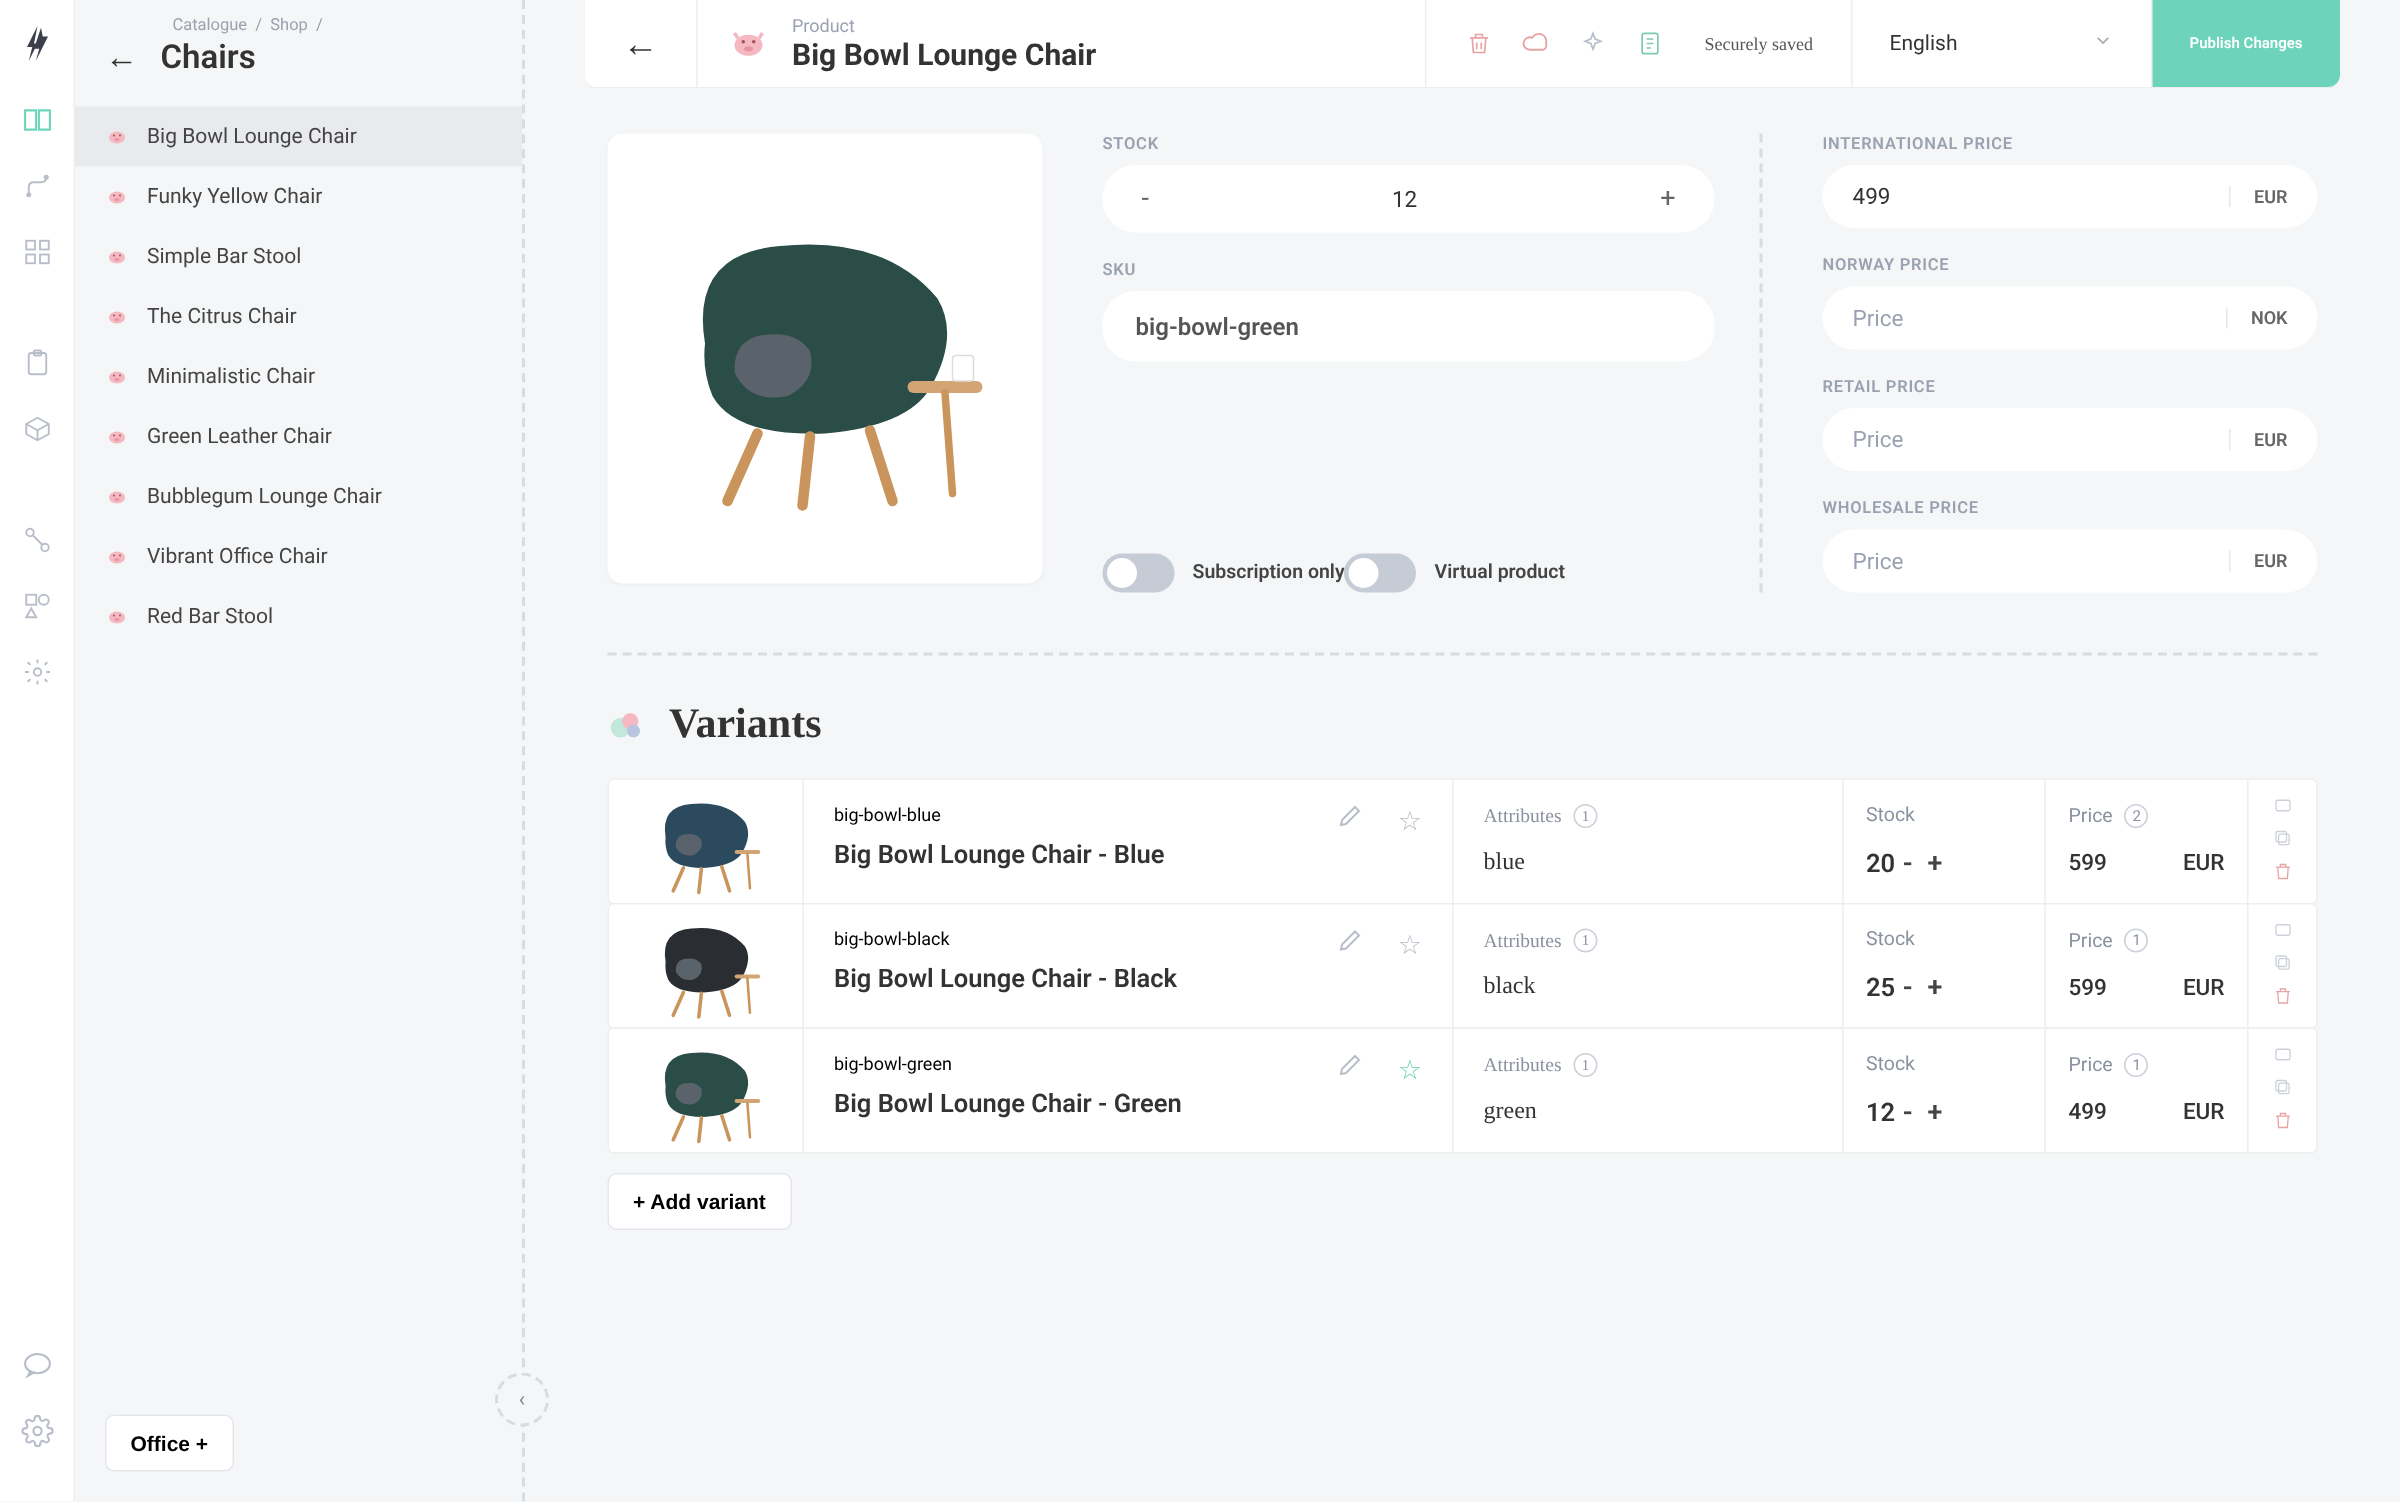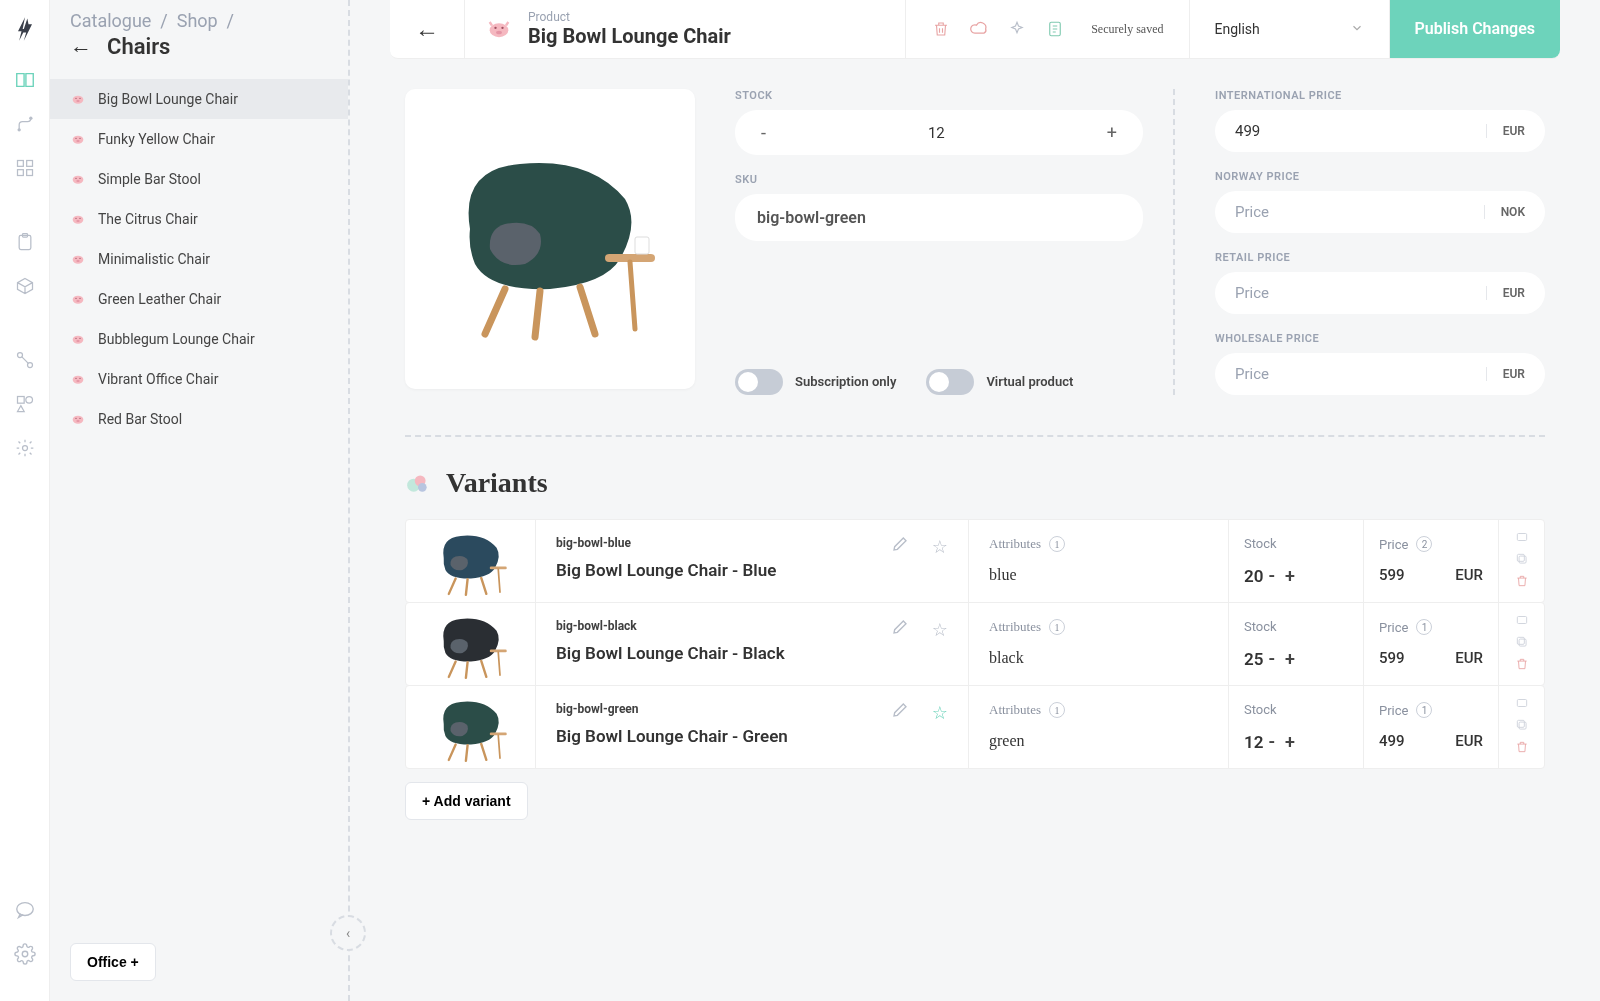--- a/index.html
+++ b/index.html
@@ -47,21 +47,21 @@
   flex-direction: column;
   position: relative;
 }
 .sidebar-header {
   display: flex;
   align-items: center;
   padding: 10px 20px 15px;
   flex-direction: column;
   align-items: flex-start;
 }
-.breadcrumb { font-size: 18px; color: #9aa2b1; margin-bottom: 2px; }
+.breadcrumb { font-size: 11px; color: #9aa2b1; margin-bottom: 2px; margin-left: 45px; }
 .sidebar-title-row { display: flex; align-items: center; gap: 15px; }
 .sidebar-title { font-size: 22px; font-weight: 600; color: #333; }
 .back-arrow { cursor: pointer; font-size: 22px; }
 .product-list { flex: 1; overflow: auto; padding-top: 5px; }
 .product-item {
   display: flex; align-items: center; gap: 12px;
   padding: 12px 20px;
   cursor: pointer;
   font-size: 14px; color: #444;
 }
@@ -105,21 +105,21 @@
 .lang-select {
   display: flex; align-items: center; justify-content: space-between;
   padding: 0 25px; width: 200px; cursor: pointer;
   border-right: 1px solid #eee;
 }
 .lang-select .chev { color: #aaa; }
 .publish-btn {
   background: #6dd3bb; color: #fff; font-weight: 600;
   display: flex; align-items: center; justify-content: center;
   padding: 0 25px; cursor: pointer; text-align: center; line-height: 1.3;
-  border-radius: 0 0 8px 0; font-size: 16px;
+  border-radius: 0 0 8px 0; font-size: 10px;
 }
 
 
 .content { padding: 0 55px; }
 .detail-grid { display: flex; gap: 40px; }
 .image-box {
   width: 290px; height: 300px; background: #fff; border-radius: 10px;
   display: flex; align-items: center; justify-content: center;
   box-shadow: 0 1px 3px rgba(0,0,0,0.04);
 }
@@ -135,21 +135,21 @@
 }
 .select-box { cursor: pointer; }
 .chev-down { font-size: 10px; color: #666; }
 .stock-box {
   background: #fff; border-radius: 22px; padding: 8px 18px;
   display: flex; align-items: center; justify-content: space-between;
 }
 .stock-btn { font-size: 18px; cursor: pointer; color: #666; padding: 4px 8px; }
 .stock-val { font-size: 15px; }
 .sku-input { background: #fff; border-radius: 22px; padding: 14px 22px; font-size: 16px; font-weight: 600; color: #555; }
-.toggle-row { display: flex; gap: 30px; margin-top: 8px; }
+.toggle-row { display: flex; margin-top: 8px; }
 .toggle-item { display: flex; align-items: center; gap: 12px; }
 .toggle {
   width: 48px; height: 26px; background: #5a6270; border-radius: 14px;
   position: relative; cursor: pointer;
 }
 .toggle::after {
   content: ""; position: absolute; width: 20px; height: 20px; background: #fff;
   border-radius: 50%; top: 3px; left: 3px; transition: 0.2s;
 }
 .toggle.off { background: #c6ccd6; }
@@ -172,21 +172,21 @@
 .variants-title { font-size: 28px; font-weight: 700; color: #333; font-family: Georgia, serif; }
 .var-icon { width: 26px; height: 26px; }
 
 .variant-row {
   display: flex; align-items: stretch; background: #fff; border: 1px solid #eee;
   border-radius: 4px; margin-bottom: -1px;
 }
 .var-img { width: 130px; display: flex; align-items: center; justify-content: center; border-right: 1px solid #eee; }
 .var-chair { width: 90px; height: 75px; }
 .var-name { flex: 1; padding: 16px 20px; border-right: 1px solid #eee; position: relative; }
-.var-sku { font-size: 12px; color: #404040; font-weight: 700; margin-bottom: 10px; }
+.var-sku { font-size: 12px; color: #000000; font-weight: 400; margin-bottom: 10px; }
 .var-title { font-size: 17px; font-weight: 600; }
 .var-edit { position: absolute; top: 16px; right: 60px; color: #b8bec9; cursor: pointer; }
 .var-star { position: absolute; top: 16px; right: 20px; color: #b8bec9; cursor: pointer; font-size: 18px; }
 .var-star.active { color: #6dd3bb; }
 .var-attr { width: 260px; padding: 16px 20px; border-right: 1px solid #eee; font-family: Liberation Serif, serif; }
 .var-col-label { font-size: 13px; color: #8a919f; margin-bottom: 14px; display: flex; align-items: center; gap: 8px; }
 .var-badge { display: inline-flex; width: 16px; height: 16px; border: 1px solid #cbd0d9; border-radius: 50%; font-size: 10px; align-items: center; justify-content: center; color: #8a919f; }
 .var-attr-val { font-size: 16px; font-weight: 500; }
 .var-stock { width: 135px; padding: 16px 15px; border-right: 1px solid #eee; }
 .var-stock-ctrl { display: flex; align-items: center; font-size: 17px; font-weight: 600; }

